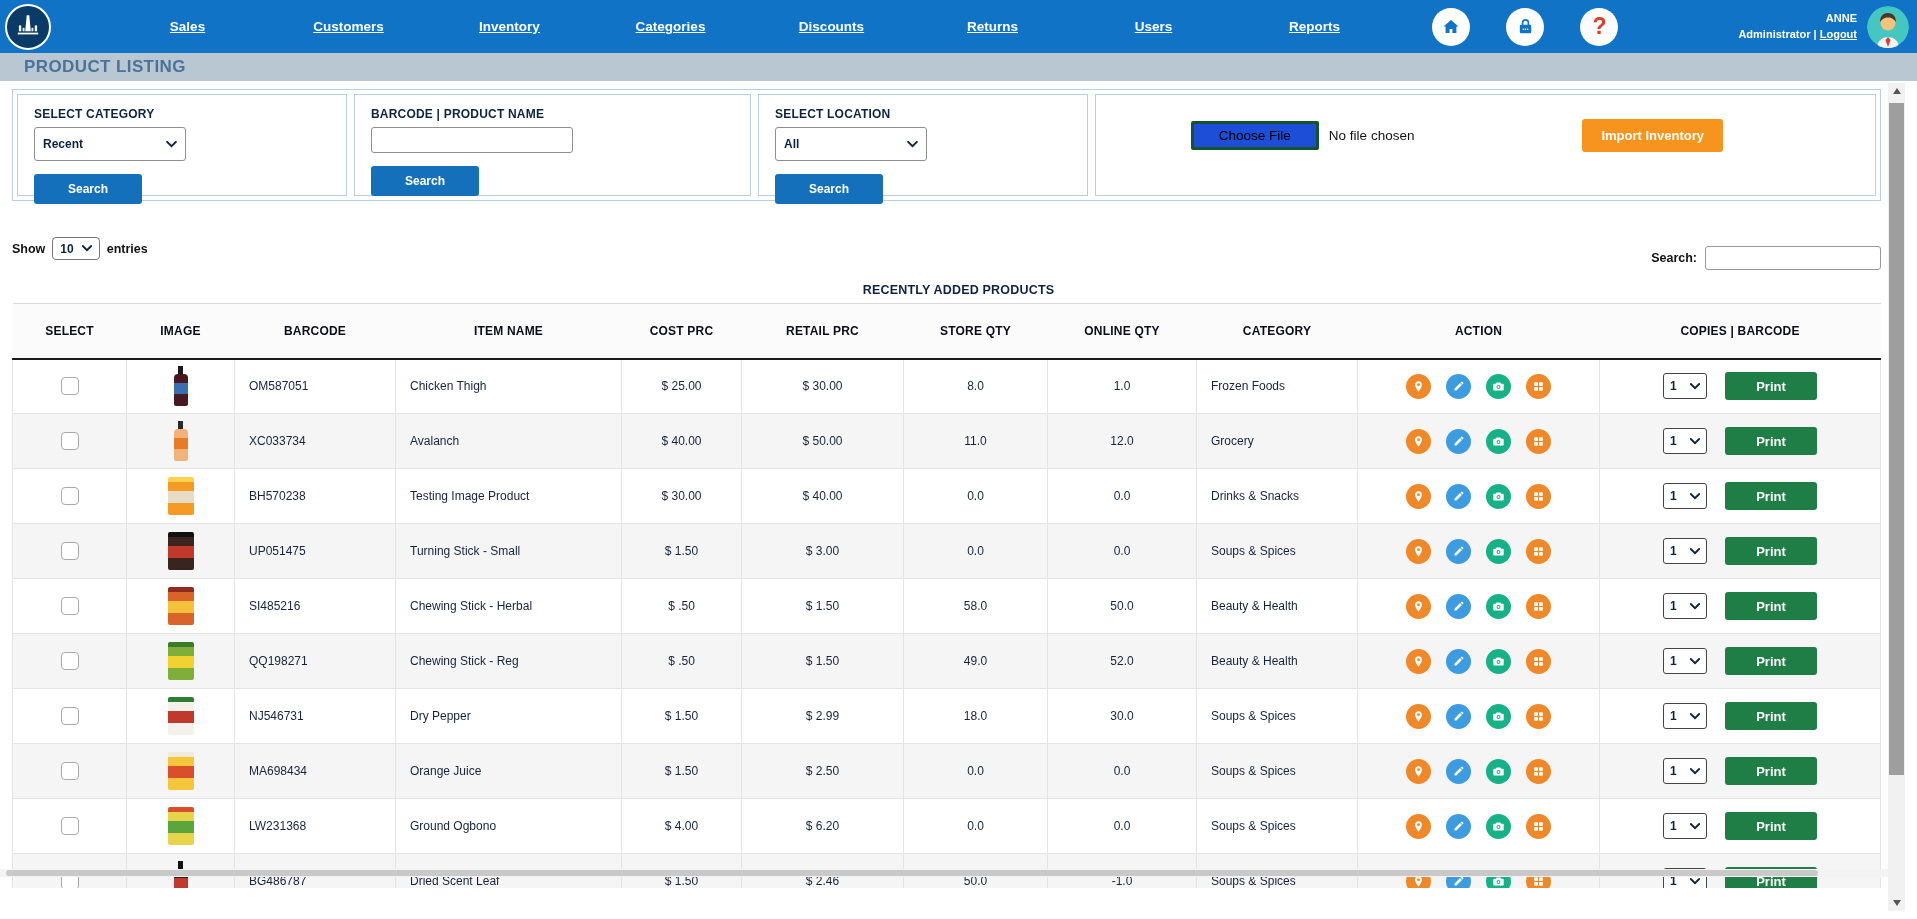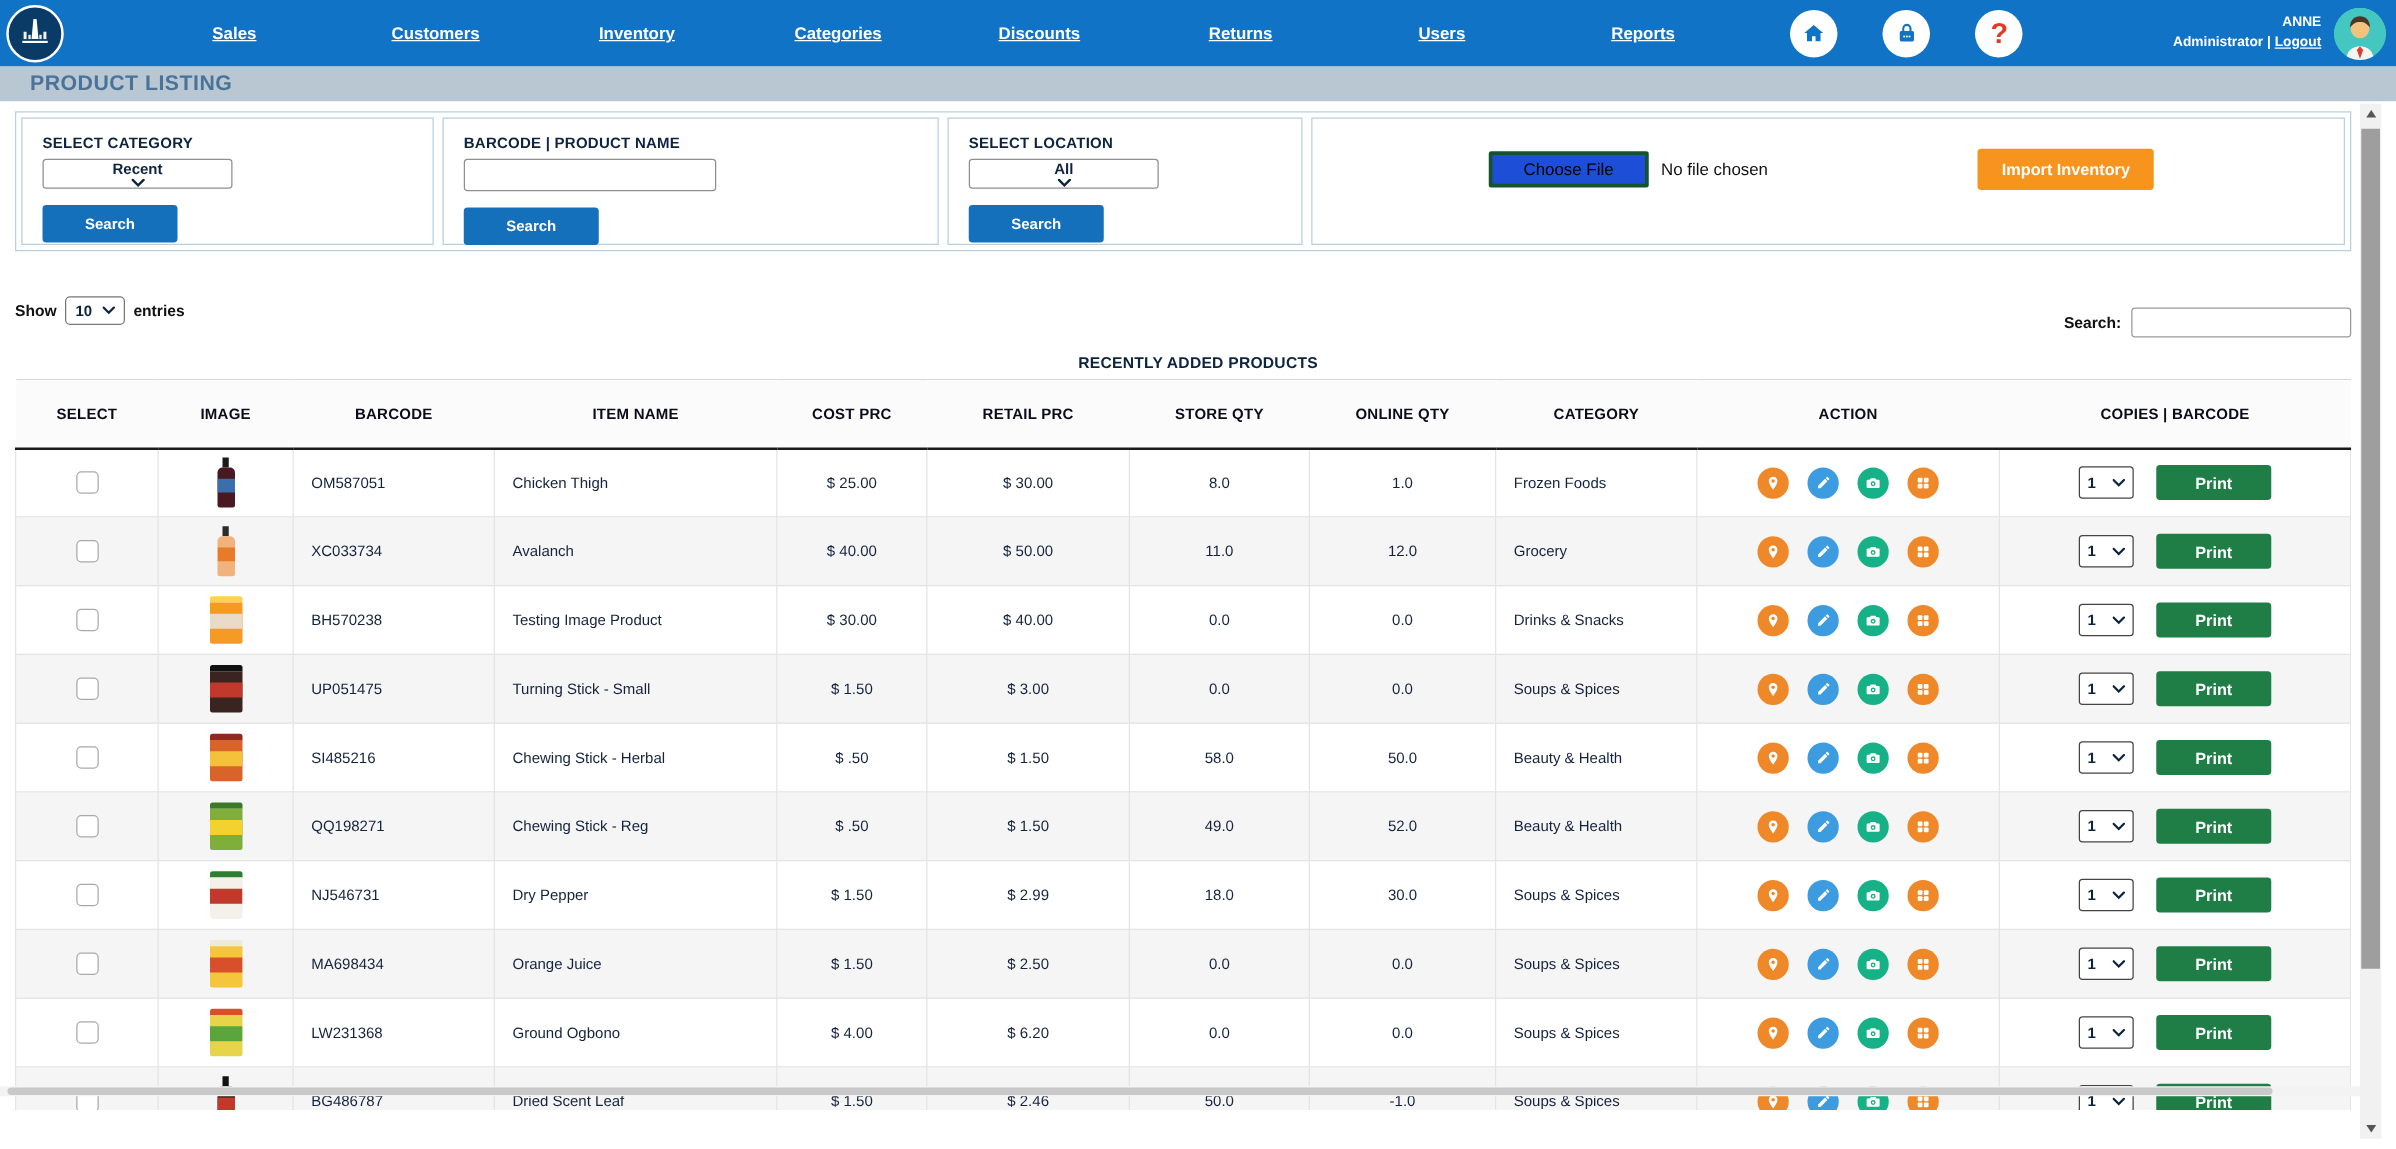--- a/index.html
+++ b/index.html
@@ -24,26 +24,26 @@
   .avatar { width:42px; height:42px; border-radius:50%; overflow:hidden; margin-left:10px; flex:0 0 auto; }
 
   
   .breadcrumb { height:28px; background:#b9c7d3; color:#4a7399; font-weight:bold;
     font-size:17px; line-height:28px; padding-left:24px; letter-spacing:.4px; }
 
   
   .filter-wrap { margin:8px 36px 0 12px; border:1px solid #b9cede; padding:4px;
     display:flex; gap:7px; height:112px; }
   .panel { border:1px solid #b9cede; padding:12px 16px; background:#fff; }
-  .panel.p1 { width:330px; } .panel.p2 { width:397px; } .panel.p3 { width:284px; }
+  .panel.p1 { width:330px; } .panel.p2 { width:397px; } .panel.p3 { width:330px; }
   .panel.p4 { flex:1; padding:10px 0; }
   .panel-label { font-size:12px; font-weight:bold; color:#0d2440; margin-bottom:6px; letter-spacing:.2px; }
   .select-box { width:152px; height:24px; border:1px solid #8f8f8f; border-radius:3px; background:#fff;
-    display:flex; align-items:center; justify-content:space-between; padding:0 8px;
-    font-size:12px; font-weight:bold; color:#0d2440; cursor:pointer;flex-direction:column; }
+    display:flex; align-items:center; justify-content:space-between; padding:16px 8px;
+    font-size:12px; font-weight:bold; color:#0d2440; cursor:pointer; }
   .text-input { width:202px; height:26px; border:1px solid #8f8f8f; border-radius:3px; font-size:12px; padding:0 6px; }
   .btn-search { margin-top:13px; background:#1470bb; color:#fff; font-weight:bold; font-size:12px;
     border:none; border-radius:3px; padding:8px 34px; cursor:pointer; display:block; }
   .file-row { display:flex; align-items:center; justify-content:flex-end; margin:14px 152px 0 0; }
   .choose-file { background:#1d4ed8; border:3px solid #14532d; border-radius:2px;
     padding:4px 25px; font-size:13.5px; color:#000; cursor:pointer; }
   .no-file { font-size:13.5px; color:#111; margin-left:10px; }
   .btn-import { background:#f7941e; color:#fff; font-weight:bold; font-size:13px; border:none;
     border-radius:3px; padding:9px 19px; margin-left:168px; cursor:pointer; }
   .links-row { display:flex; justify-content:flex-end; align-items:center; gap:32px; margin:17px 222px 0 0; }

